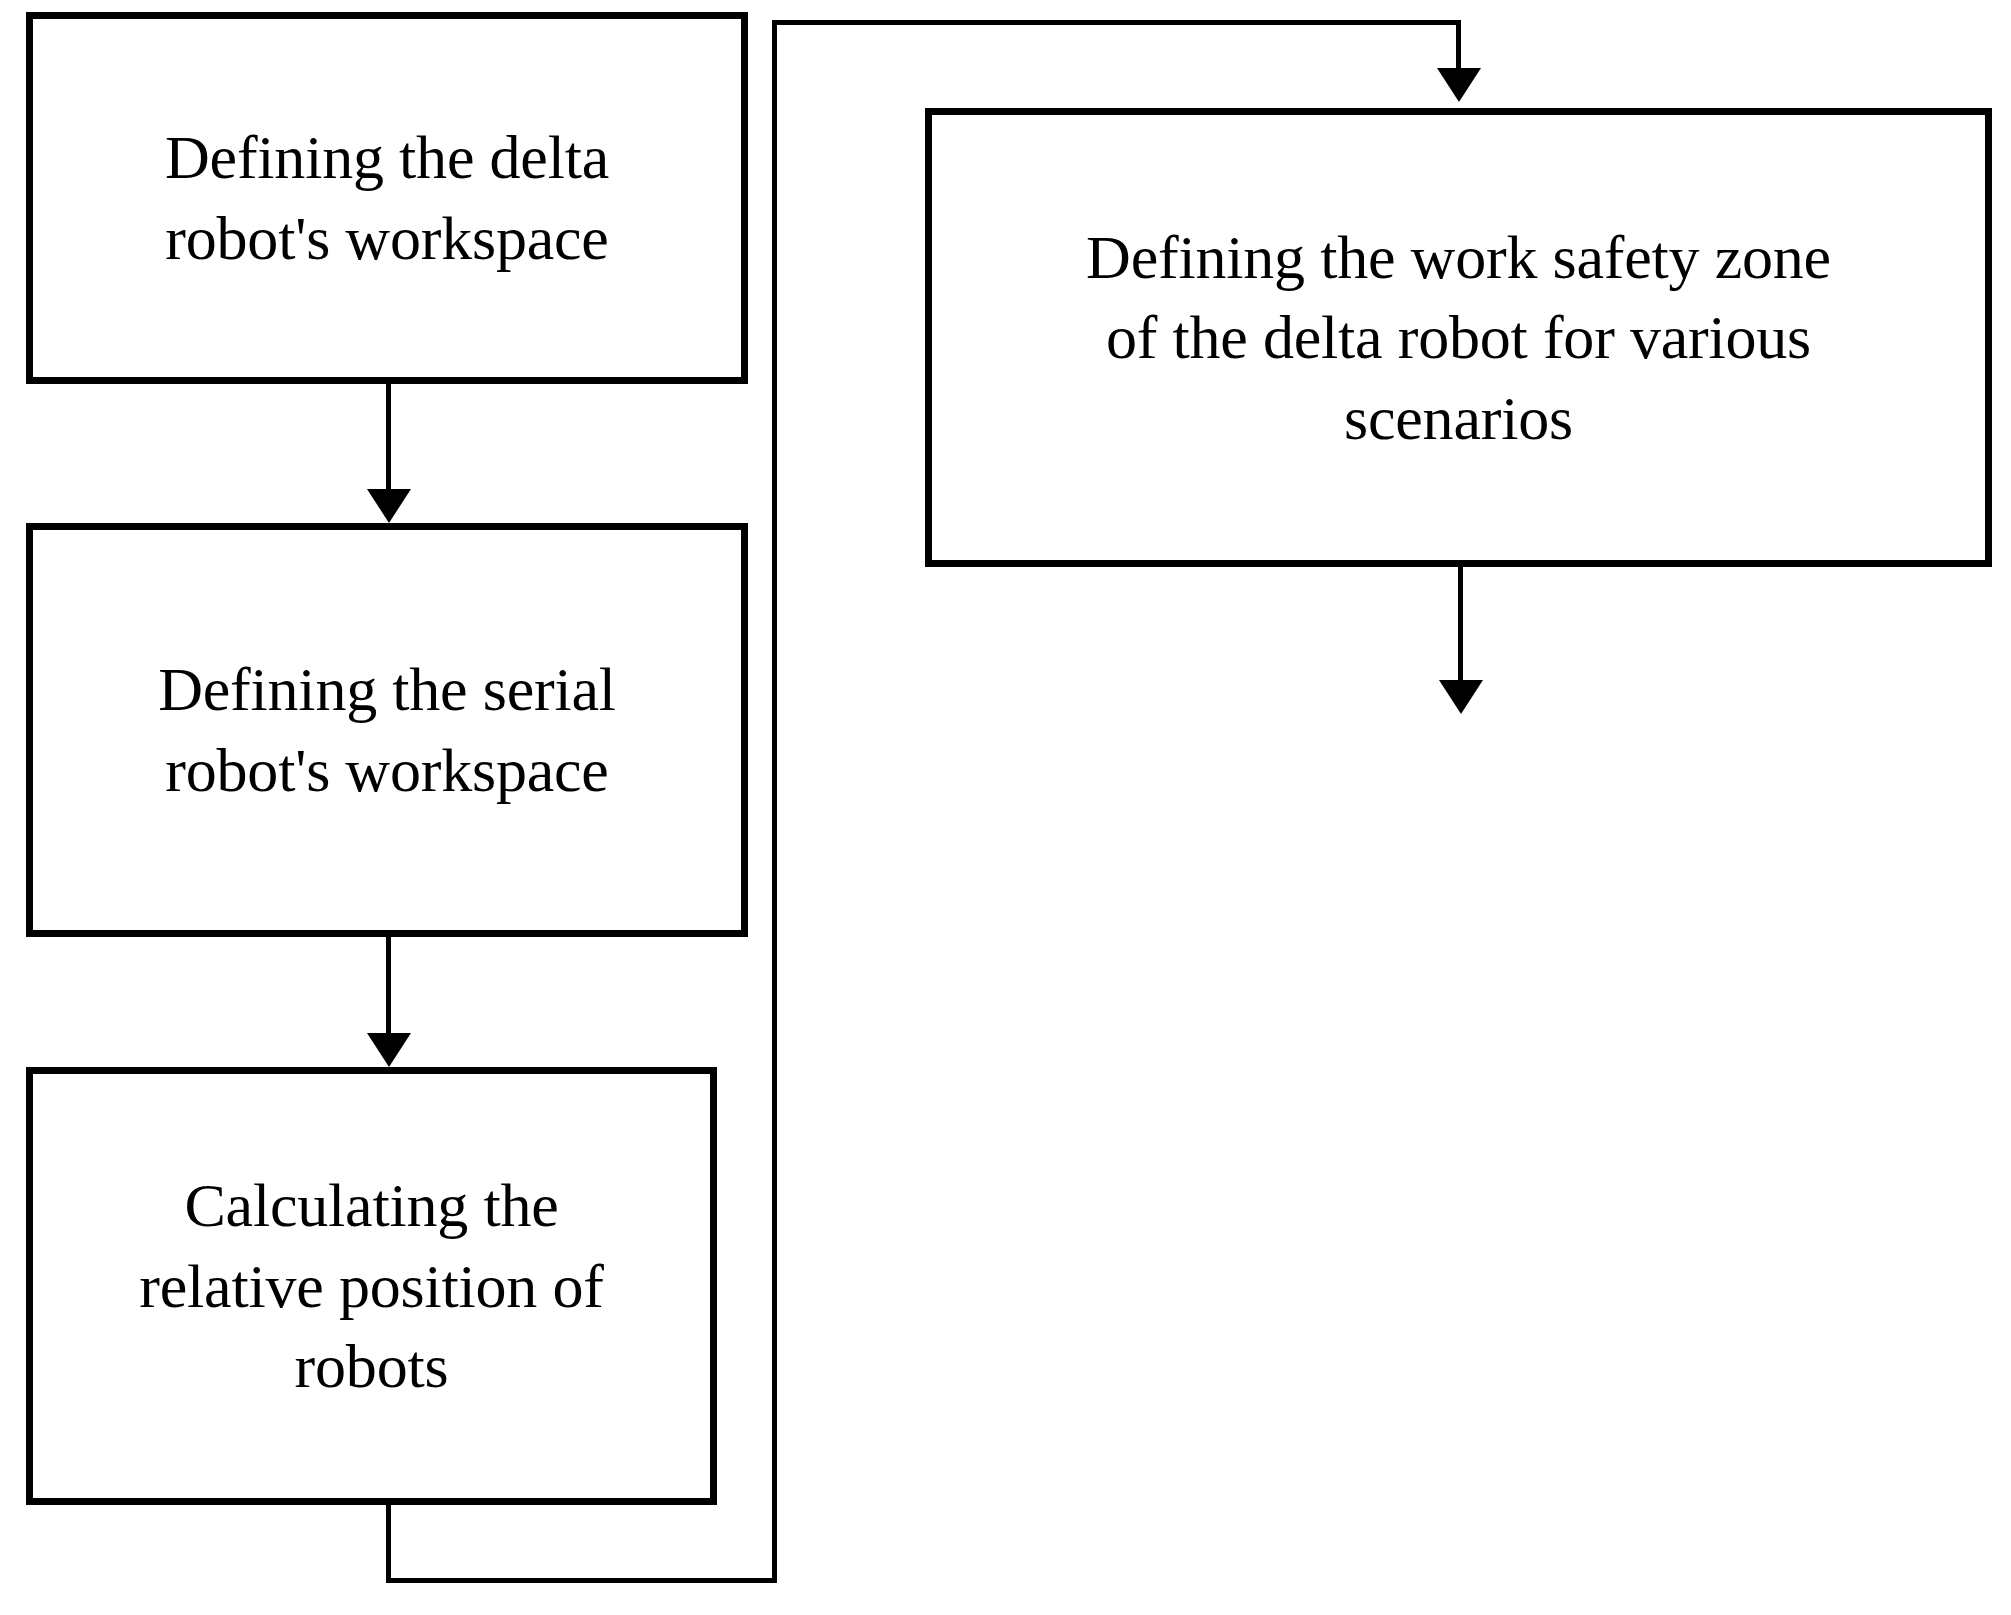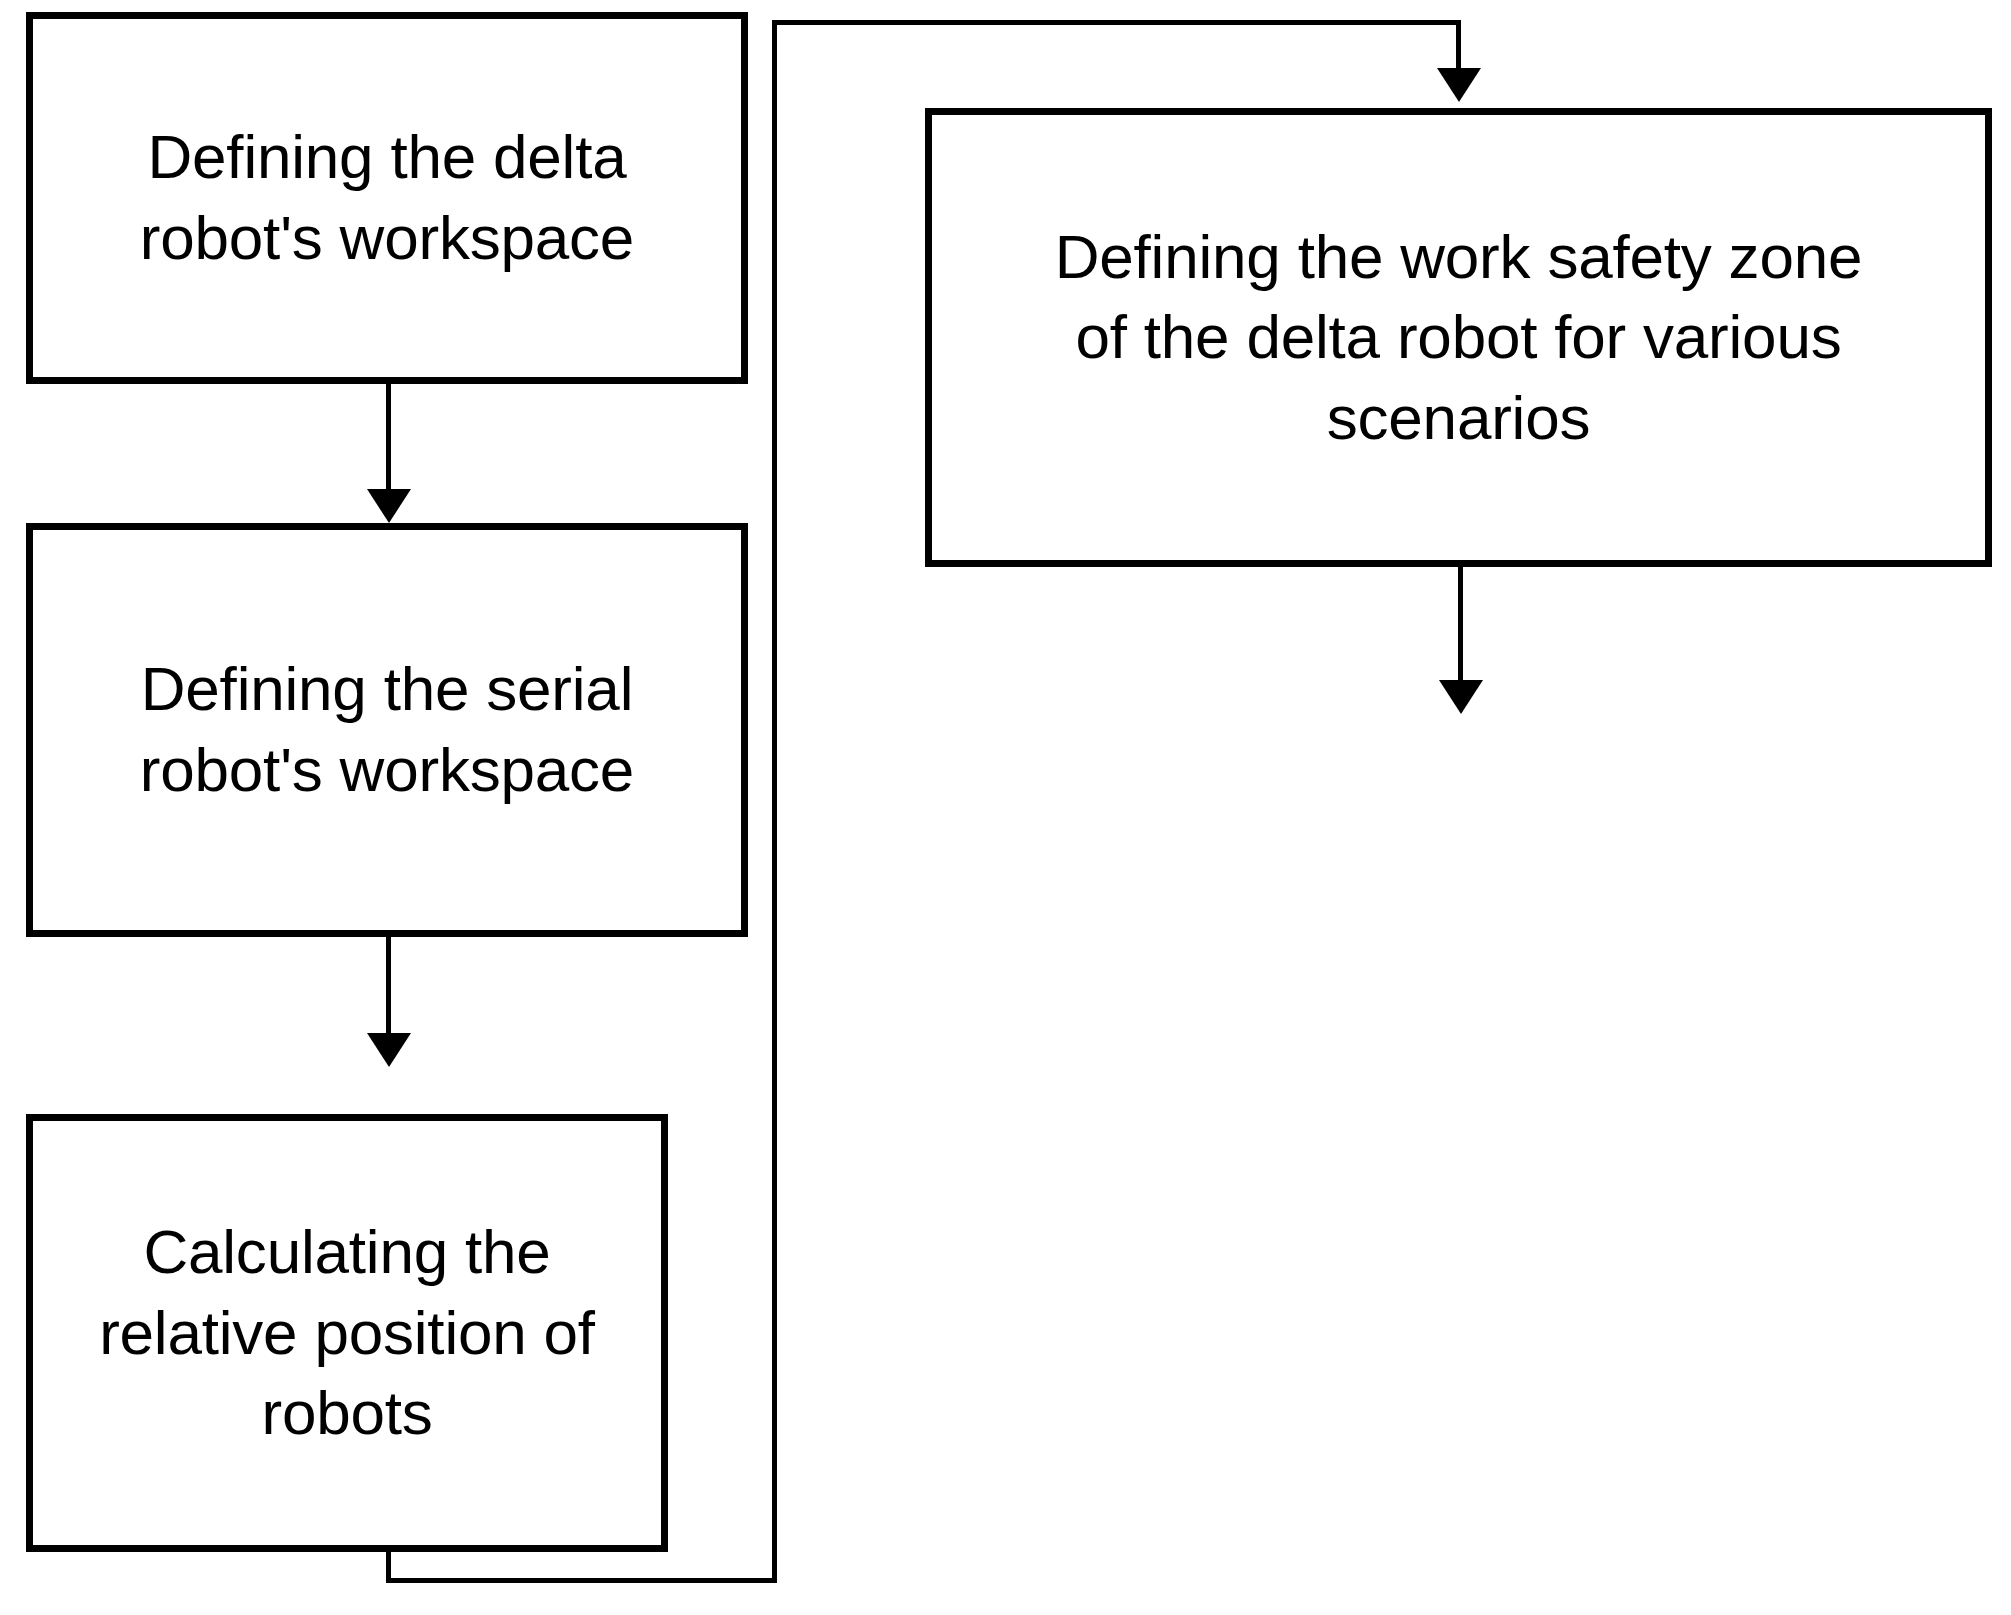--- a/index.html
+++ b/index.html
@@ -6,21 +6,21 @@
     margin: 0;
     padding: 0;
     background: #ffffff;
   }
   #canvas {
     position: relative;
     width: 2011px;
     height: 1615px;
     background: #ffffff;
     overflow: hidden;
-    font-family: Liberation Sans, sans-serif;
+    font-family: Liberation Serif, serif;
   }
   .node {
     position: absolute;
     box-sizing: border-box;
     border: 7px solid #000000;
     background: #ffffff;
     display: flex;
     align-items: center;
     justify-content: center;
     text-align: center;
@@ -37,21 +37,21 @@
     white-space: pre-line;
   }
   
   #node-delta-workspace {
     left: 26px;  top: 12px;   width: 722px; height: 372px;
   }
   #node-serial-workspace {
     left: 26px;  top: 523px;  width: 722px; height: 414px;
   }
   #node-relative-position {
-    left: 26px;  top: 1067px; width: 642px; height: 438px; margin-top: 47px;
+    left: 26px;  top: 1067px; width: 691px; height: 438px;
   }
   
   #node-delta-safety-zone {
     left: 925px; top: 108px;  width: 1067px; height: 459px;
   }
   #node-serial-determination {
     left: 924px; top: 718px;  width: 1068px; height: 870px;
   }
   #node-serial-determination .node-label { padding: 0 112px; }
   #node-delta-safety-zone .node-label { padding: 0 54px; }

